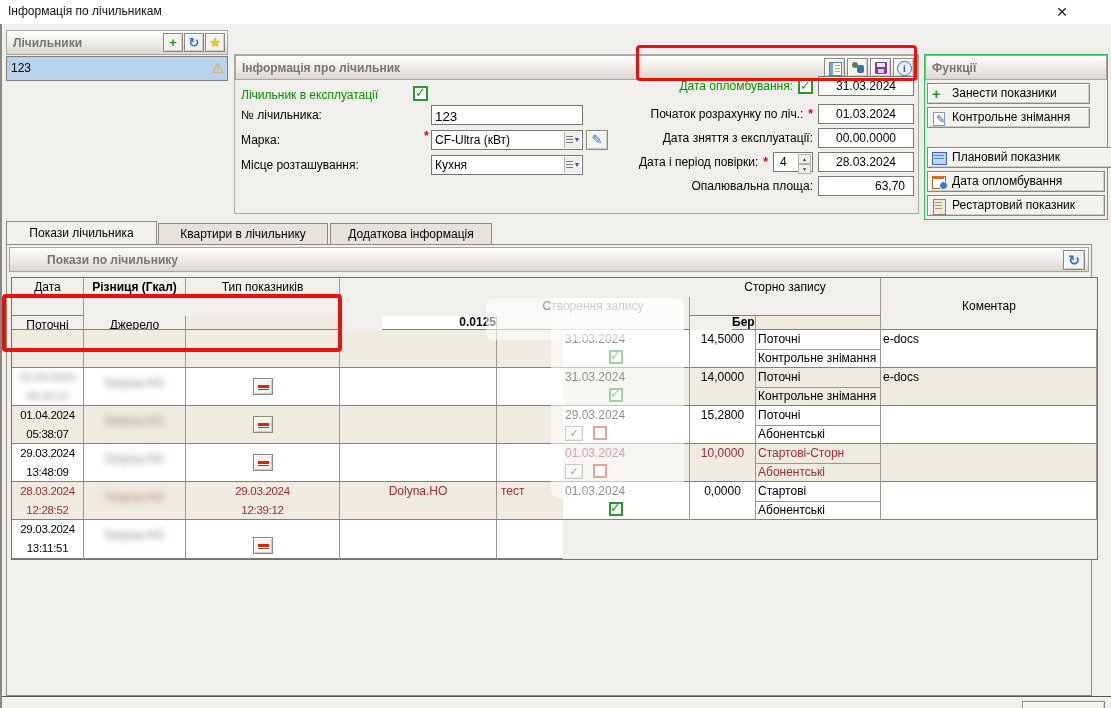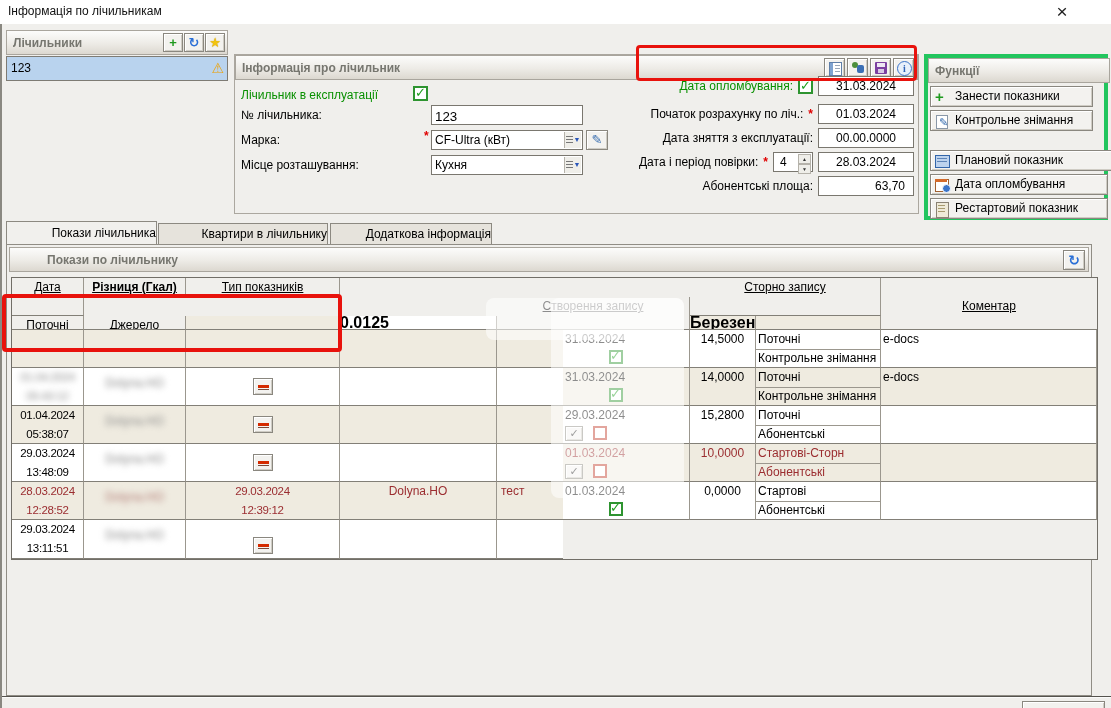--- a/index.html
+++ b/index.html
@@ -51,51 +51,51 @@
   .dd .arr{color:#2A56B8;font-size:7px;vertical-align:middle;}
   .req{color:#E00000;font-weight:bold;}
   .rrow{position:absolute;left:340px;width:339px;height:20px;display:flex;justify-content:flex-end;align-items:center;gap:5px;}
   .rrow .rlab{white-space:nowrap;text-align:right;}
   .rinp{box-sizing:border-box;width:96px;height:20px;background:#FFF;border:1px solid #7A776F;text-align:center;line-height:18px;flex:none;}
   .spin{position:relative;box-sizing:border-box;width:40px;height:20px;background:#FFF;border:1px solid #7A776F;line-height:18px;padding-left:6px;flex:none;}
   .spin .ud{position:absolute;right:1px;top:1px;width:13px;height:16px;display:flex;flex-direction:column;}
   .spin .ud span{flex:1;font-size:5px;line-height:8px;text-align:center;background:#EFEEE9;border:1px solid #B5B2AA;color:#333;}
   .pencil-btn{position:absolute;width:22px;height:20px;line-height:18px;color:#3A6FB0;font-size:13px;}
   
-  .fx{position:absolute;left:922px;top:30px;width:184px;height:166px;border:4px solid #22c55e;box-sizing:border-box;background:#F0EFEC;}
+  .fx{position:absolute;left:922px;top:30px;width:184px;height:166px;border:1px solid #22c55e;box-sizing:border-box;background:#F0EFEC;}
   .fx-head{left:0;top:0;width:182px;}
   .fx-btn{position:absolute;left:2px;height:21px;line-height:19px;text-align:left;padding-left:24px;font-size:12px;cursor:default;}
   .fxi{position:absolute;left:4px;top:3px;width:15px;height:14px;}
   .fxi.i-add{font:bold 15px "Liberation Sans",sans-serif;color:#1F9A1F;line-height:14px;}
   .fxi.i-editdoc:before{content:"";position:absolute;left:1px;top:1px;width:10px;height:12px;background:#FFF;border:1px solid #8A98A8;}
   .fxi.i-editdoc:after{content:"✎";position:absolute;left:4px;top:-1px;color:#3A6FB0;font-size:11px;}
   .fxi.i-planned:before{content:"";position:absolute;left:0;top:1px;width:13px;height:11px;background:#BDD3EE;border:1px solid #3366AA;}
   .fxi.i-planned:after{content:"";position:absolute;left:2px;top:4px;width:10px;height:6px;background:repeating-linear-gradient(#5E85B8 0 1px,transparent 1px 3px);}
   .fxi.i-sealdate:before{content:"";position:absolute;left:0;top:1px;width:12px;height:11px;background:#FFF;border:1px solid #A06030;}
   .fxi.i-sealdate:after{content:"";position:absolute;left:0;top:1px;width:12px;height:3px;background:#D46A2A;}
   .fxi.i-sealdate .clock{position:absolute;right:-1px;bottom:-1px;width:7px;height:7px;border-radius:50%;background:#3B74C9;border:1px solid #FFF;}
   .fxi.i-restart:before{content:"";position:absolute;left:1px;top:0px;width:11px;height:14px;background:#EFEAD8;border:1px solid #8A8273;}
   .fxi.i-restart:after{content:"";position:absolute;left:3px;top:3px;width:7px;height:8px;background:repeating-linear-gradient(#A89B6F 0 1px,transparent 1px 3px);}
   
-  .tab{position:absolute;box-sizing:border-box;border:1px solid #8C8981;border-bottom:none;text-align:right;cursor:default;}
+  .tab{position:absolute;box-sizing:border-box;border:1px solid #8C8981;border-bottom:none;text-align:center;cursor:default;}
   .tab.active{background:#F1F0ED;height:23px;top:197px;line-height:22px;z-index:2;}
   .tab.inactive{background:#E6E3DC;height:21px;top:199px;line-height:20px;}
   
   .big{position:absolute;left:4px;top:220px;width:1086px;height:452px;border:1px solid #908D85;box-sizing:border-box;background:#F0EFEC;}
   .big-head{left:2px;top:2px;width:1080px;}
   .big-head .ptitle{left:22px;padding-left:15px;}
   .refresh-btn{position:absolute;right:3px;top:2px;width:22px;height:20px;line-height:18px;font-size:14px;}
   .tbl{position:absolute;left:4px;top:32px;display:grid;grid-template-columns:72px 102px 154px 157px 66px 127px 66px 125px 216px;grid-template-rows:19px 19px 14px repeat(5,38px);border:1px solid #716E67;background:#F0EFEC;}
   .c{box-sizing:border-box;border-right:1px solid #9B978E;border-bottom:1px solid #827F77;overflow:hidden;position:relative;}
-  .c.hd{background:#F0EFEC;text-align:center;line-height:18px;text-decoration:underline;}
+  .c.hd{background:#F0EFEC;text-align:center;line-height:18px;}
   .c.merge{grid-row:span 2;line-height:19px;}
   .c.bold{font-weight:bold;}
   .c.white{background:#FFF;}
   .c.beige{background:#EFEBE0;}
-  .grp{font-weight:bold;font-size:16px;line-height:13px;text-align:left;}
+  .grp{font-weight:bold;font-size:12px;line-height:13px;text-align:right;margin-left:42px;}
   .l1{height:19px;line-height:18px;padding-left:2px;white-space:nowrap;}
   .l2{height:18px;position:relative;}
   .ctr{text-align:center;padding-left:0;}
   .dtc{font-size:11.5px;letter-spacing:-0.3px;text-align:center;padding-left:0;}
   .typ2{border-top:1px solid #9B978E;height:18px;line-height:17px;padding-left:2px;white-space:nowrap;}
   .storno-row{color:#9B2D30;}
   .cbx{position:absolute;width:14px;height:14px;background:#FFF;border:2px solid #2E9430;box-sizing:border-box;}
   .cbx.on:before{content:"✓";position:absolute;left:-1px;top:-4px;color:#1E9E1E;font-weight:bold;font-size:13px;}
   .cbx.redempty{border-color:#C23A28;}
   .confirm-mini{position:absolute;left:2px;top:1px;width:18px;height:15px;line-height:13px;font-size:11px;font-style:italic;font-weight:bold;color:#222;}
@@ -195,21 +195,21 @@
       <div class="rrow" style="top:97px;">
         <span class="rlab">Дата і період повірки:</span>
         <span class="req">*</span>
         <span class="spin"><span>4</span><span class="ud">
               <span>▲</span>
               <span>▼</span>
             </span></span>
         <span class="rinp">28.03.2024</span>
       </div>
       <div class="rrow" style="top:121px;">
-        <span class="rlab">Абонентські площа:</span>
+        <span class="rlab">Опалювальна площа:</span>
         <span class="rinp" style="text-align:right;padding-right:8px;box-sizing:border-box;">63,70</span>
       </div>
     </div>
 
     <div class="fx">
       <div class="phead fx-head">
         <span class="ptitle">Функції</span>
       </div>
       <div id="fx-buttons">
           <div class="b3 fx-btn" style="top: 28px; width: 163px;"><div class="fxi i-add">+</div>Занести показники</div>

